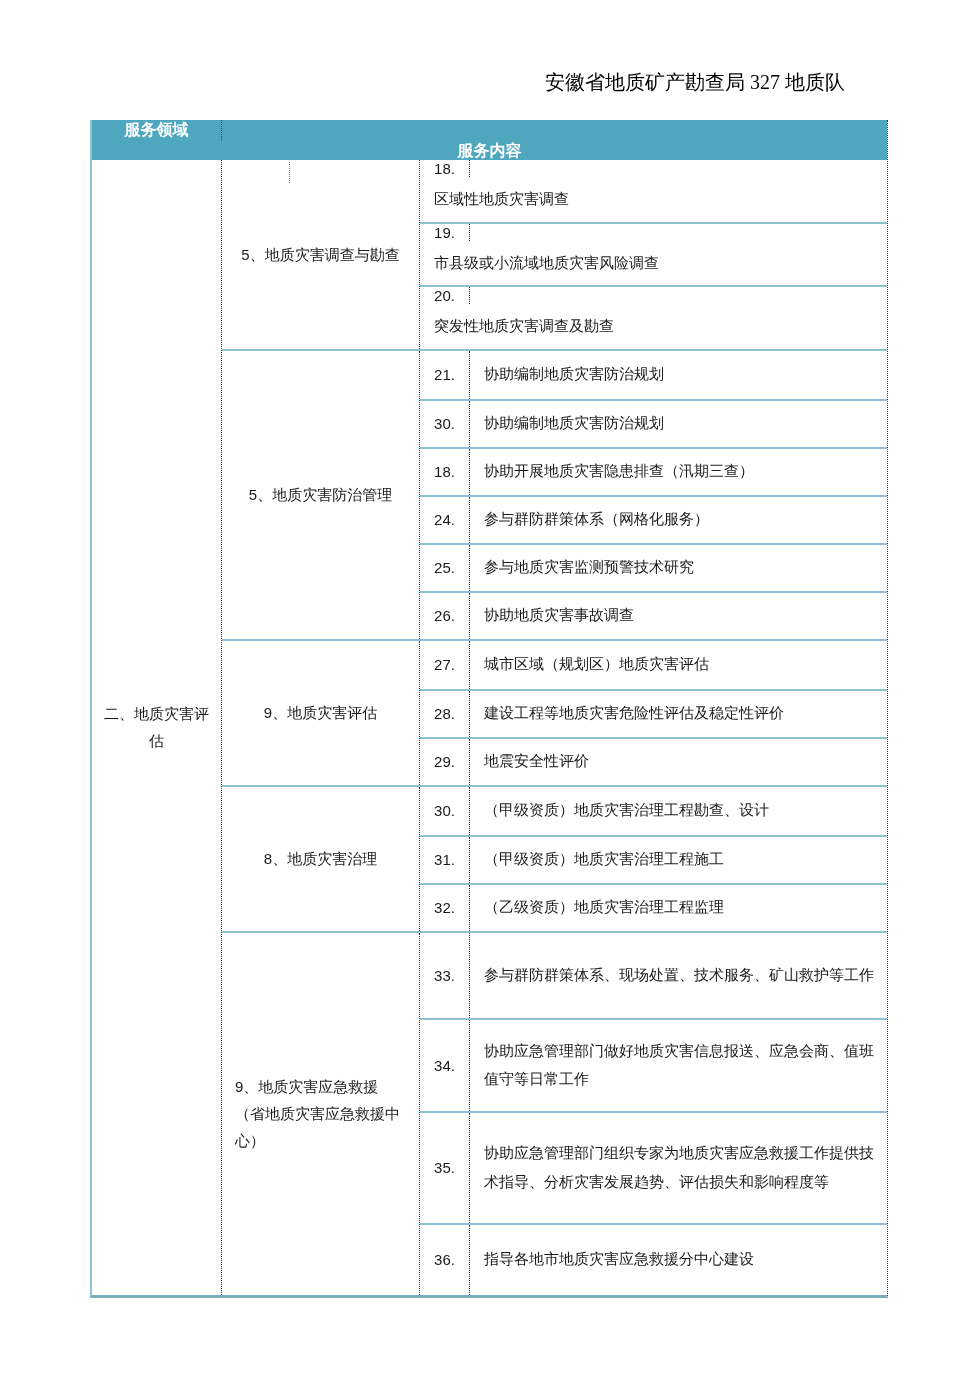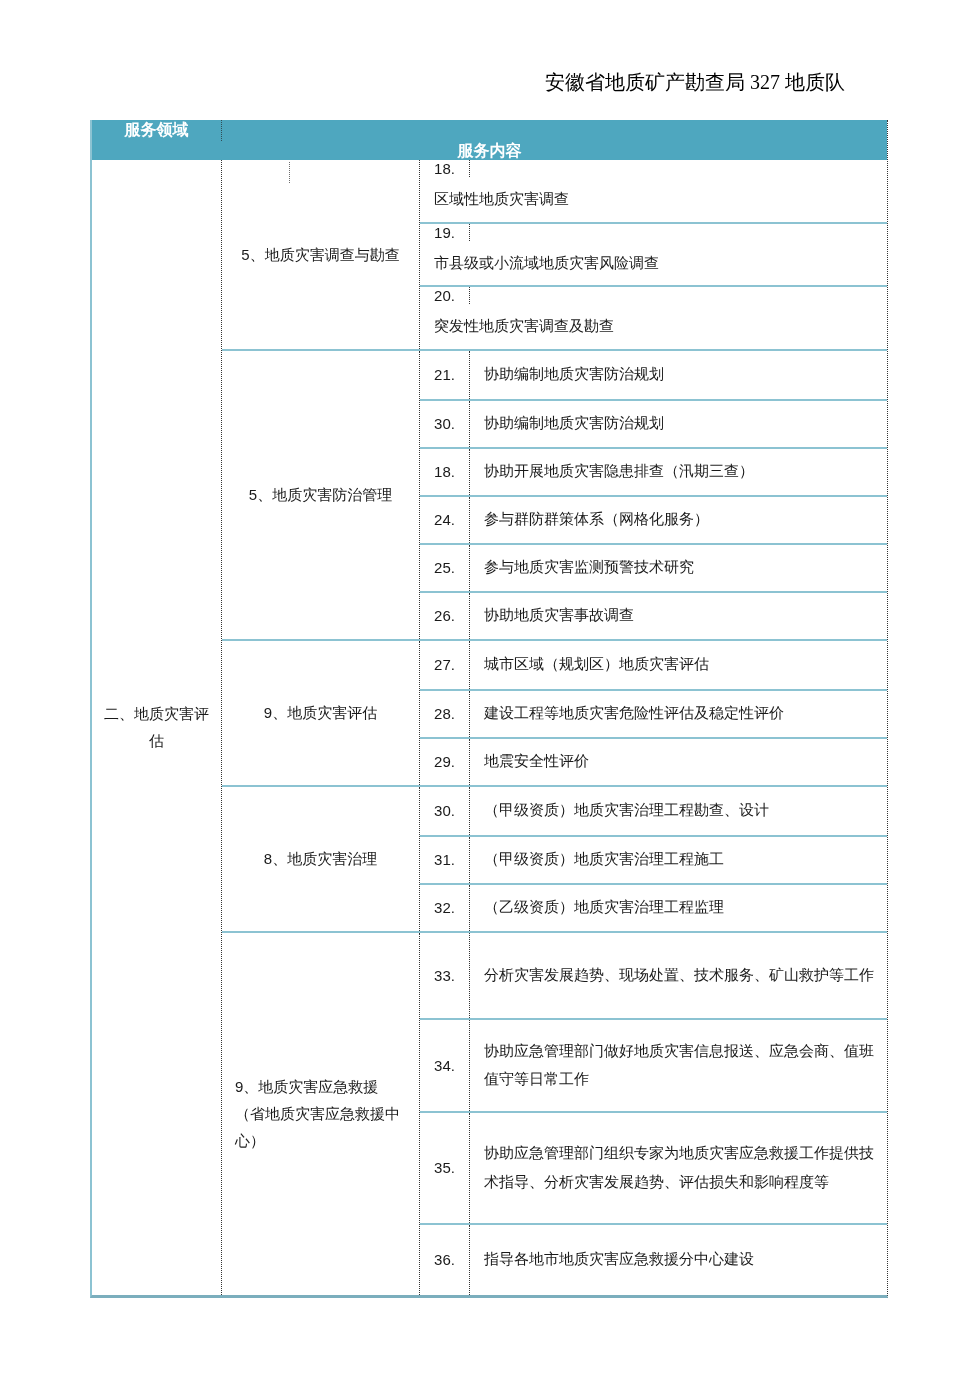--- a/index.html
+++ b/index.html
@@ -198,21 +198,21 @@
               <div class="cnt">（乙级资质）地质灾害治理工程监理</div>
             </div>
           </div>
         </div>
 
         <div class="group">
           <div class="gtype">9、地质灾害应急救援（省地质灾害应急救援中心）</div>
           <div class="grows">
             <div class="row h85">
               <div class="num">33.</div>
-              <div class="cnt">分析灾害发展趋势、现场处置、技术服务、矿山救护等工作</div>
+              <div class="cnt">参与群防群策体系、现场处置、技术服务、矿山救护等工作</div>
             </div>
             <div class="row h93">
               <div class="num">34.</div>
               <div class="cnt">协助应急管理部门做好地质灾害信息报送、应急会商、值班值守等日常工作</div>
             </div>
             <div class="row h112">
               <div class="num">35.</div>
               <div class="cnt">协助应急管理部门组织专家为地质灾害应急救援工作提供技术指导、分析灾害发展趋势、评估损失和影响程度等</div>
             </div>
             <div class="row h72">

